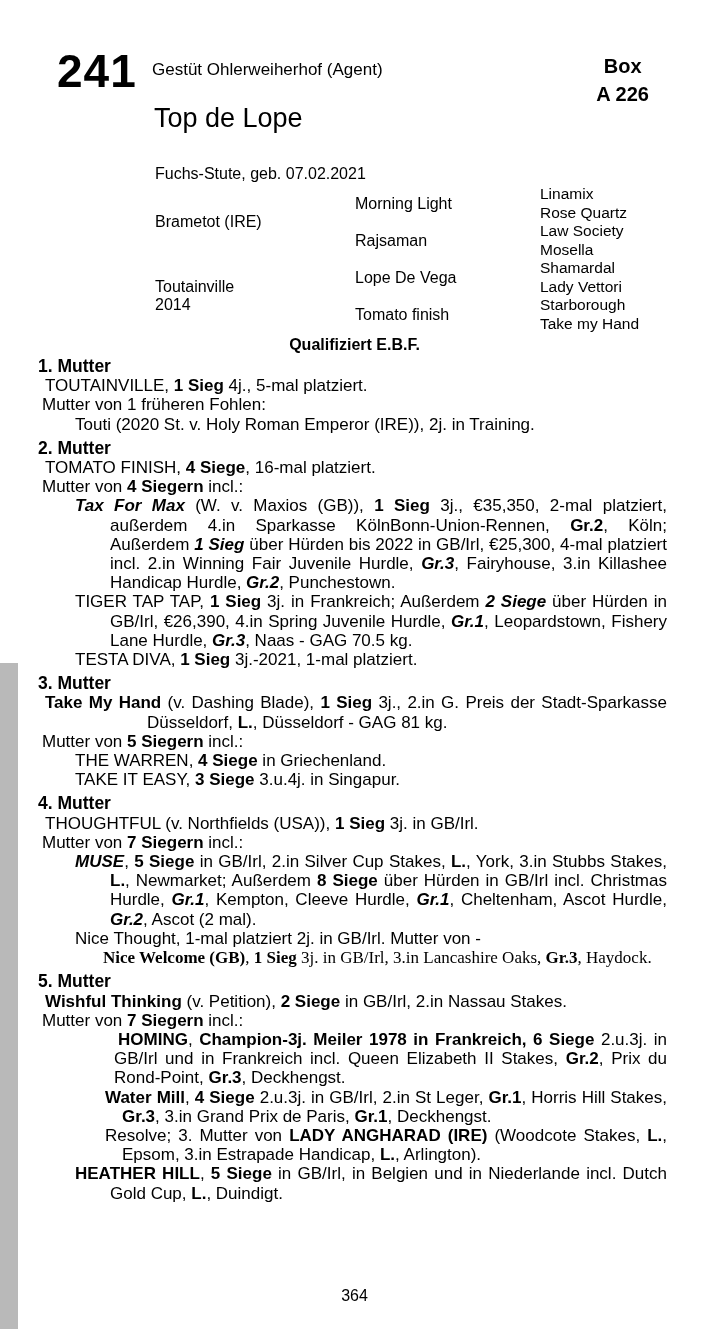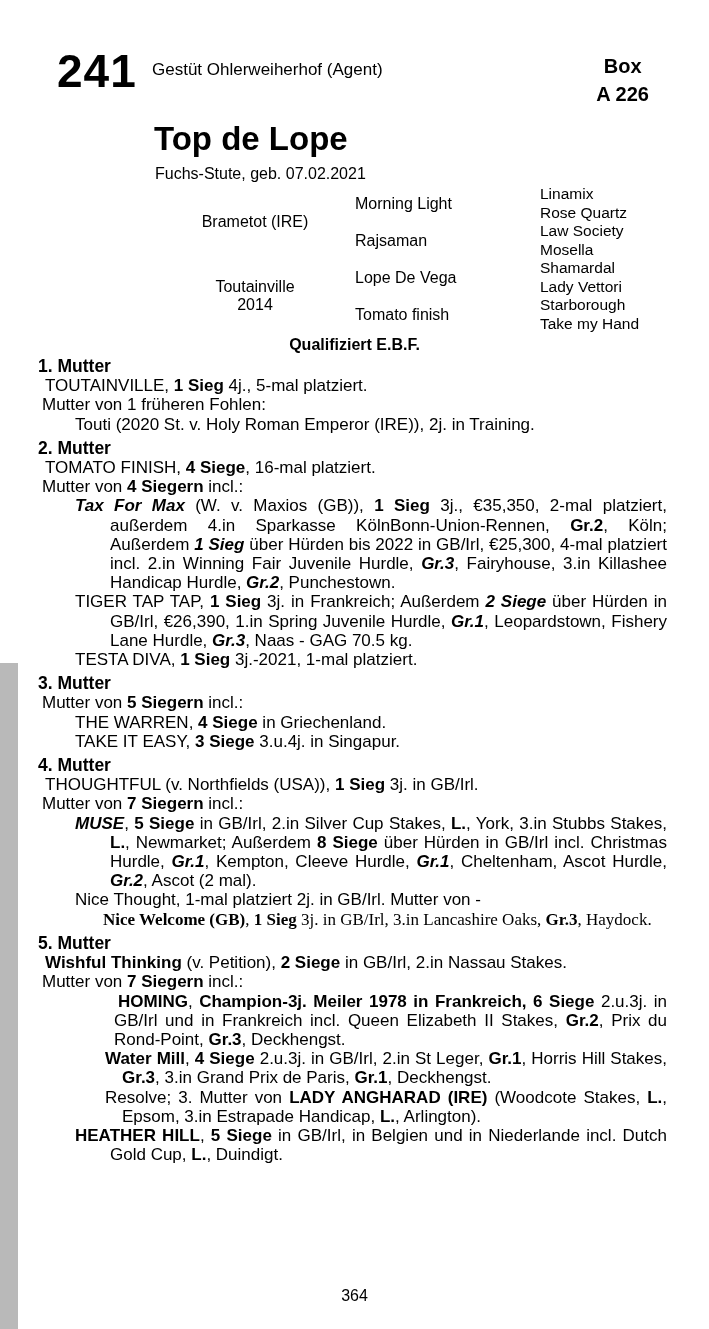--- a/index.html
+++ b/index.html
@@ -20,34 +20,34 @@
   .consignor {
     position:absolute; left:152px; top:60px;
     font-size:17px;
   }
   .boxblock {
     position:absolute; right:60px; top:52px;
     text-align:center; font-size:20px; font-weight:700; line-height:28px;
   }
   
   .title {
-    position:absolute; left:154px; top:120px;
-    font-size:33px; font-weight:700;
+    position:absolute; left:154px; top:103px;
+    font-size:27px; font-weight:400;
   }
   .subtitle {
     position:absolute; left:155px; top:165px;
     font-size:16px;
   }
   
   .pedigree {
     position:absolute; left:155px; top:185px; width:512px; height:148px;
     display:flex; font-size:16px;
   }
   .p-col1 { width:200px; display:flex; flex-direction:column; }
-  .p-col1 .pcell { flex:1; display:flex; flex-direction:column; justify-content:center; line-height:18.5px;text-align:center; }
+  .p-col1 .pcell { flex:1; display:flex; flex-direction:column; justify-content:center; line-height:18.5px; }
   .p-col2 { width:185px; display:flex; flex-direction:column; }
   .p-col2 .pcell { flex:1; display:flex; align-items:center; }
   .p-col3 {
     flex:1; display:flex; flex-direction:column; justify-content:space-between;
     font-size:15.5px; line-height:18.3px;
   }
   .qualification {
     position:absolute; left:42px; width:625px; top:336px;
     text-align:center; font-size:16px; font-weight:700;
   }
@@ -123,23 +123,24 @@
 
   <div class="bodytext" id="sections">
       <div class="sec-h">1. Mutter</div>
       <div class="para mare"><span>TOUTAINVILLE, </span><span class="b">1 Sieg</span><span> 4j., 5-mal platziert.</span></div>
       <div class="para note"><span>Mutter von 1 früheren Fohlen:</span></div>
       <div class="para prog"><span>Touti (2020 St. v. Holy Roman Emperor (IRE)), 2j. in Training.</span></div>
       <div class="sec-h">2. Mutter</div>
       <div class="para mare"><span>TOMATO FINISH, </span><span class="b">4 Siege</span><span>, 16-mal platziert.</span></div>
       <div class="para note"><span>Mutter von </span><span class="b">4 Siegern</span><span> incl.:</span></div>
       <div class="para prog"><span class="b i">Tax For Max</span><span> (W. v. Maxios (GB)), </span><span class="b">1 Sieg</span><span> 3j., €35,350, 2-mal platziert, außerdem 4.in Sparkasse KölnBonn-Union-Rennen, </span><span class="b">Gr.2</span><span>, Köln; Außerdem </span><span class="b i">1 Sieg</span><span> über Hürden bis 2022 in GB/Irl, €25,300, 4-mal platziert incl. 2.in Winning Fair Juvenile Hurdle, </span><span class="b i">Gr.3</span><span>, Fairyhouse, 3.in Killashee Handicap Hurdle, </span><span class="b i">Gr.2</span><span>, Punchestown.</span></div>
-      <div class="para prog"><span>TIGER TAP TAP, </span><span class="b">1 Sieg</span><span> 3j. in Frankreich; Außerdem </span><span class="b i">2 Siege</span><span> über Hürden in GB/Irl, €26,390, 1.in Spring Juvenile Hurdle, </span><span class="b i">Gr.1</span><span>, Leopardstown, Fishery Lane Hurdle, </span><span class="b i">Gr.3</span><span>, Naas - GAG 70.5 kg.</span></div>
+      <div class="para prog"><span>TIGER TAP TAP, </span><span class="b">1 Sieg</span><span> 3j. in Frankreich; Außerdem </span><span class="b i">2 Siege</span><span> über Hürden in GB/Irl, €26,390, 4.in Spring Juvenile Hurdle, </span><span class="b i">Gr.1</span><span>, Leopardstown, Fishery Lane Hurdle, </span><span class="b i">Gr.3</span><span>, Naas - GAG 70.5 kg.</span></div>
       <div class="para prog"><span>TESTA DIVA, </span><span class="b">1 Sieg</span><span> 3j.-2021, 1-mal platziert.</span></div>
       <div class="sec-h">3. Mutter</div>
+      <div class="para mare-hang"><span class="b">Take My Hand</span><span> (v. Dashing Blade), </span><span class="b">1 Sieg</span><span> 3j., 2.in G. Preis der Stadt-Sparkasse Düsseldorf, </span><span class="b">L.</span><span>, Düsseldorf - GAG 81 kg.</span></div>
       <div class="para note"><span>Mutter von </span><span class="b">5 Siegern</span><span> incl.:</span></div>
       <div class="para prog"><span>THE WARREN, </span><span class="b">4 Siege</span><span> in Griechenland.</span></div>
       <div class="para prog"><span>TAKE IT EASY, </span><span class="b">3 Siege</span><span> 3.u.4j. in Singapur.</span></div>
       <div class="sec-h">4. Mutter</div>
       <div class="para mare"><span>THOUGHTFUL (v. Northfields (USA)), </span><span class="b">1 Sieg</span><span> 3j. in GB/Irl.</span></div>
       <div class="para note"><span>Mutter von </span><span class="b">7 Siegern</span><span> incl.:</span></div>
       <div class="para prog"><span class="b i">MUSE</span><span>, </span><span class="b">5 Siege</span><span> in GB/Irl, 2.in Silver Cup Stakes, </span><span class="b">L.</span><span>, York, 3.in Stubbs Stakes, </span><span class="b">L.</span><span>, Newmarket; Außerdem </span><span class="b">8 Siege</span><span> über Hürden in GB/Irl incl. Christmas Hurdle, </span><span class="b i">Gr.1</span><span>, Kempton, Cleeve Hurdle, </span><span class="b i">Gr.1</span><span>, Cheltenham, Ascot Hurdle, </span><span class="b i">Gr.2</span><span>, Ascot (2 mal).</span></div>
       <div class="para prog"><span>Nice Thought, 1-mal platziert 2j. in GB/Irl. Mutter von -</span></div>
       <div class="para sub"><span class="b">Nice Welcome (GB)</span><span>, </span><span class="b">1 Sieg</span><span> 3j. in GB/Irl, 3.in Lancashire Oaks, </span><span class="b">Gr.3</span><span>, Haydock.</span></div>
       <div class="sec-h">5. Mutter</div>

